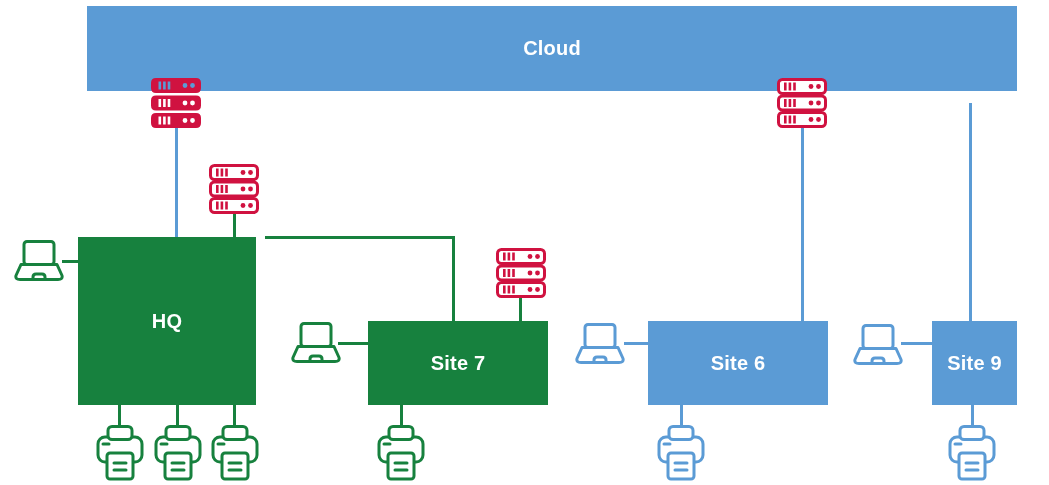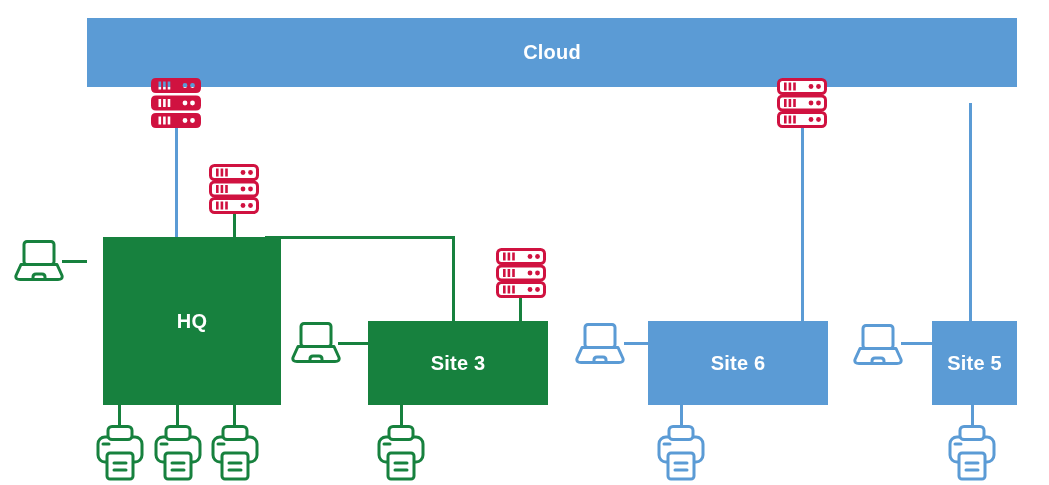--- a/index.html
+++ b/index.html
@@ -61,38 +61,38 @@
     <g id="server-solid">
       <use href="#rack-unit-solid" y="0"></use>
       <use href="#rack-unit-solid" y="17.5"></use>
       <use href="#rack-unit-solid" y="35"></use>
     </g>
   </defs>
 </svg>
 
 <div id="stage">
 
-  <div class="rect blue-bg" style="left:87px;top:18px;width:930px;height:69px">
+  <div class="rect blue-bg" style="left:87px;top:6px;width:930px;height:85px">
     <span>Cloud</span>
   </div>
 
-  <div class="rect green-bg" style="left:103px;top:237px;width:178px;height:168px">
+  <div class="rect green-bg" style="left:78px;top:237px;width:178px;height:168px">
     <span>HQ</span>
   </div>
 
   <div class="rect green-bg" style="left:368px;top:321px;width:180px;height:84px">
-    <span>Site 3</span>
+    <span>Site 7</span>
   </div>
 
   <div class="rect blue-bg" style="left:648px;top:321px;width:180px;height:84px">
     <span>Site 6</span>
   </div>
 
   <div class="rect blue-bg" style="left:932px;top:321px;width:85px;height:84px">
-    <span>Site 5</span>
+    <span>Site 9</span>
   </div>
 
   <div class="line lb" style="left:175px;top:126px;width:3px;height:111px"></div>
   <div class="line lg" style="left:233px;top:212px;width:3px;height:25px"></div>
   <div class="line lg" style="left:265px;top:236px;width:190px;height:3px"></div>
   <div class="line lg" style="left:452px;top:236px;width:3px;height:85px"></div>
   <div class="line lg" style="left:519px;top:296px;width:3px;height:25px"></div>
   <div class="line lb" style="left:801px;top:126px;width:3px;height:195px"></div>
   <div class="line lb" style="left:969px;top:103px;width:3px;height:218px"></div>
 

